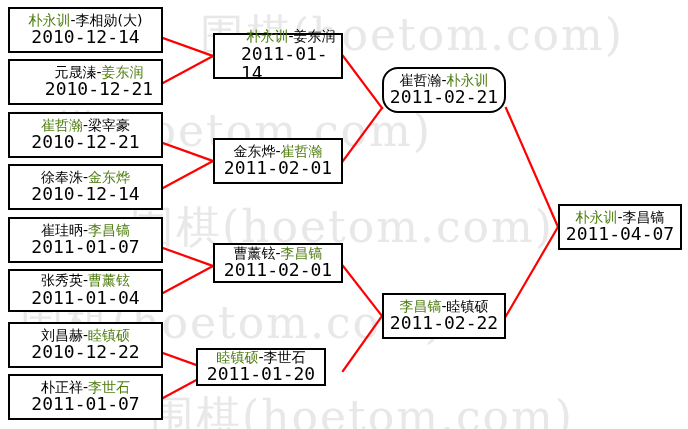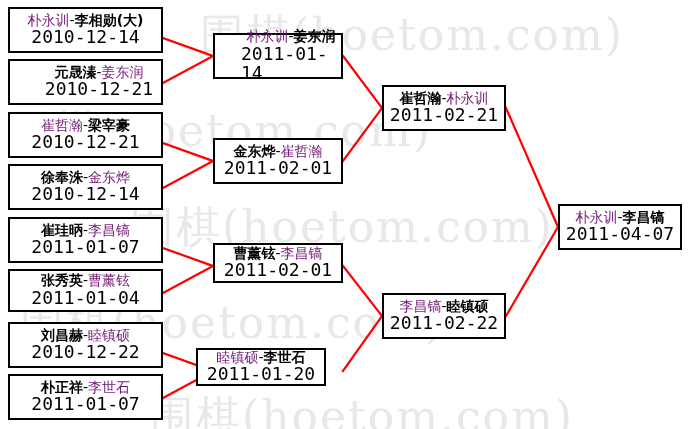--- a/index.html
+++ b/index.html
@@ -63,22 +63,22 @@
     align-items: center;
     justify-content: center;
     line-height: 1.05;
   }
   .match-players {
     font-size: 14px;
     white-space: nowrap;
     color: #000000;
     font-family: "DejaVu Sans", "Liberation Sans", sans-serif;
   }
-  .match-players .win { color: #701a75; }
-  .match-players .lose { color: #000000; font-weight: bold; }
+  .match-players .win { color: #4d7c0f; }
+  .match-players .lose { color: #000000; }
   .match-players .sep { color: #000000; }
   .match-date {
     font-size: 18px;
     color: #000000;
     letter-spacing: 0px;
     font-family: "DejaVu Sans Mono", "Liberation Mono", monospace;
     margin-top: 1px;
   }
 </style>
 </head>
@@ -153,21 +153,21 @@
         <div class="match-date">2011-02-01</div>
       </div>
       <div class="match-box" style="left: 213px; top: 243px; width: 130px; height: 40px;">
         <div class="match-players"><span class="lose">曹薰铉</span><span class="sep">-</span><span class="win">李昌镐</span></div>
         <div class="match-date">2011-02-01</div>
       </div>
       <div class="match-box" style="left: 196px; top: 348px; width: 130px; height: 38px;">
         <div class="match-players"><span class="win">睦镇硕</span><span class="sep">-</span><span class="lose">李世石</span></div>
         <div class="match-date">2011-01-20</div>
       </div>
-      <div class="match-box" style="left: 382px; top: 85px; width: 124px; height: 46px;">
+      <div class="match-box" style="left: 382px; top: 67px; width: 124px; height: 46px; border-radius: 16px;">
         <div class="match-players"><span class="lose">崔哲瀚</span><span class="sep">-</span><span class="win">朴永训</span></div>
         <div class="match-date">2011-02-21</div>
       </div>
       <div class="match-box" style="left: 382px; top: 293px; width: 124px; height: 46px;">
         <div class="match-players"><span class="win">李昌镐</span><span class="sep">-</span><span class="lose">睦镇硕</span></div>
         <div class="match-date">2011-02-22</div>
       </div>
       <div class="match-box" style="left: 558px; top: 204px; width: 124px; height: 46px;">
         <div class="match-players"><span class="win">朴永训</span><span class="sep">-</span><span class="lose">李昌镐</span></div>
         <div class="match-date">2011-04-07</div>

